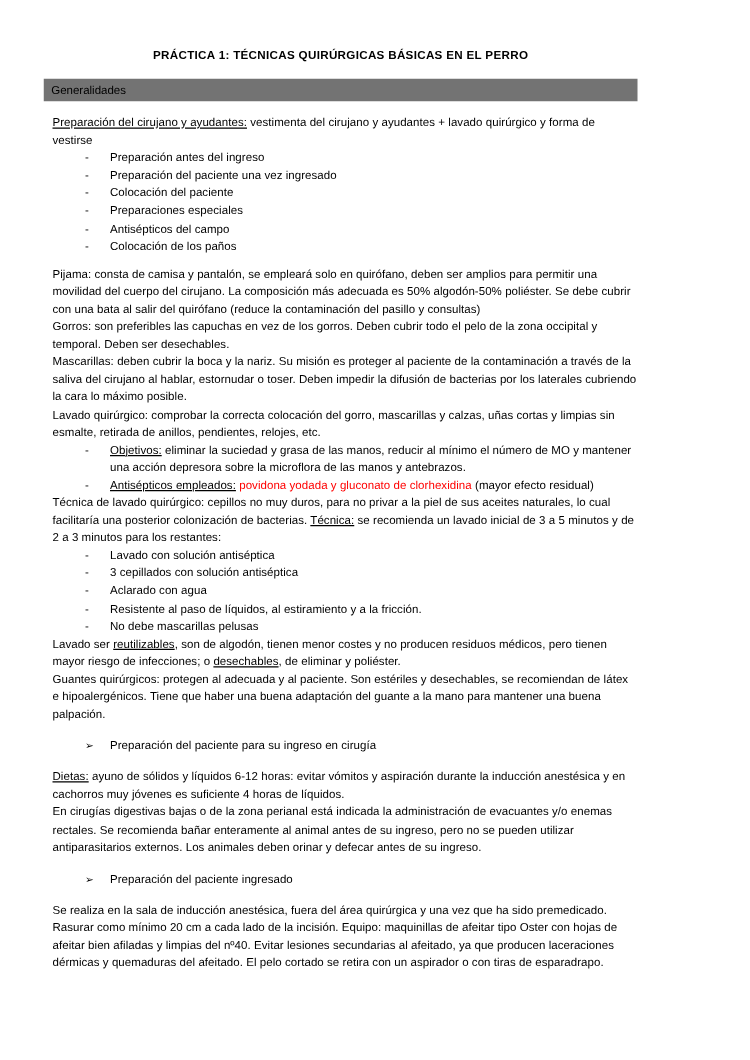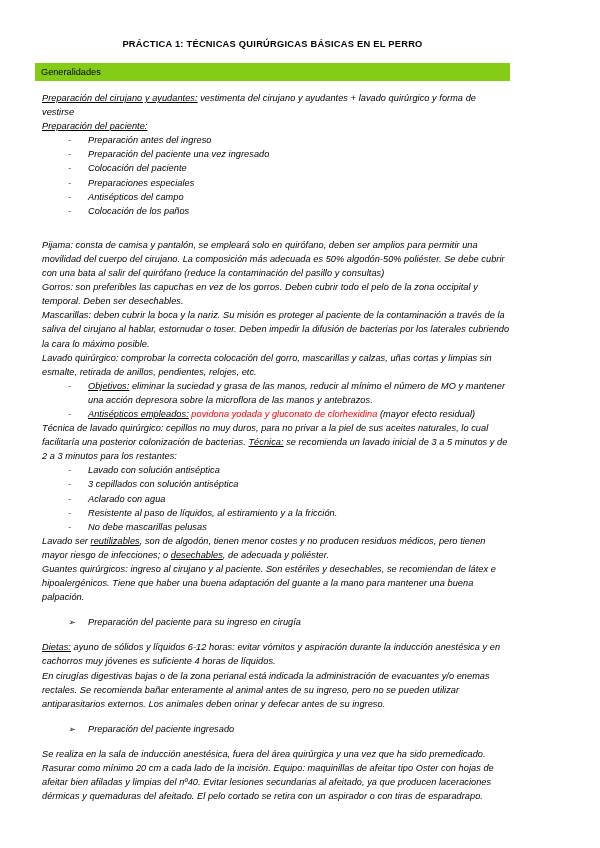--- a/index.html
+++ b/index.html
@@ -25,39 +25,38 @@
     text-align: center;
     font-weight: bold;
     font-size: 9.3px;
     letter-spacing: 0.25px;
     margin: 0;
     padding: 38px 40px 0 40px;
     line-height: 12px;
   }
   .highlight-bar {
     margin: 13px 35px 0 35px;
-    background: #84cc16;
+    background: #737373;
     padding: 3px 6px 3px 6px;
     font-size: 9.2px;
     line-height: 12px;
   }
   .content {
     padding: 0 35px 0 42px;
     margin-top: 10px;
-    font-style: italic;
   }
   p.para {
     margin: 0;
     font-size: 9.2px;
     line-height: 14.1px;
     text-align: left;
     letter-spacing: 0.05px;
   }
   p.para.gap {
-    margin-top: 20px;
+    margin-top: 8px;
   }
   .u {
     text-decoration: underline;
   }
   .red {
     color: #ff0000;
   }
   ul.dash-list {
     list-style: none;
     margin: 0;
@@ -100,21 +99,20 @@
 <div class="page">
 
   <div class="doc-title">PRÁCTICA 1: TÉCNICAS QUIRÚRGICAS BÁSICAS EN EL PERRO</div>
 
   <div class="highlight-bar">Generalidades</div>
 
   <div class="content">
 
     <p class="para"><span class="u">Preparación del cirujano y ayudantes:</span><span> vestimenta del cirujano y ayudantes + lavado quirúrgico y forma de vestirse</span></p>
 
-    <p class="para"><span class="u">Preparación del paciente:</span></p>
 
     <ul class="dash-list">
       <li><span class="dash">-</span><span>Preparación antes del ingreso</span></li>
       <li><span class="dash">-</span><span>Preparación del paciente una vez ingresado</span></li>
       <li><span class="dash">-</span><span>Colocación del paciente</span></li>
       <li><span class="dash">-</span><span>Preparaciones especiales</span></li>
       <li><span class="dash">-</span><span>Antisépticos del campo</span></li>
       <li><span class="dash">-</span><span>Colocación de los paños</span></li>
     </ul>
 
@@ -135,23 +133,23 @@
       <li><span class="dash">-</span><span>3 cepillados con solución antiséptica</span></li>
       <li><span class="dash">-</span><span>Aclarado con agua</span></li>
     </ul>
 
 
     <ul class="dash-list">
       <li><span class="dash">-</span><span>Resistente al paso de líquidos, al estiramiento y a la fricción.</span></li>
       <li><span class="dash">-</span><span>No debe mascarillas pelusas</span></li>
     </ul>
 
-    <p class="para"><span>Lavado ser </span><span class="u">reutilizables</span><span>, son de algodón, tienen menor costes y no producen residuos médicos, pero tienen mayor riesgo de infecciones; o </span><span class="u">desechables</span><span>, de adecuada y poliéster.</span></p>
+    <p class="para"><span>Lavado ser </span><span class="u">reutilizables</span><span>, son de algodón, tienen menor costes y no producen residuos médicos, pero tienen mayor riesgo de infecciones; o </span><span class="u">desechables</span><span>, de eliminar y poliéster.</span></p>
 
-    <p class="para">Guantes quirúrgicos: ingreso al cirujano y al paciente. Son estériles y desechables, se recomiendan de látex e hipoalergénicos. Tiene que haber una buena adaptación del guante a la mano para mantener una buena palpación.</p>
+    <p class="para">Guantes quirúrgicos: protegen al adecuada y al paciente. Son estériles y desechables, se recomiendan de látex e hipoalergénicos. Tiene que haber una buena adaptación del guante a la mano para mantener una buena palpación.</p>
 
     <ul class="arrow-list">
       <li><span class="arrow">➢</span><span>Preparación del paciente para su ingreso en cirugía</span></li>
     </ul>
 
     <p class="para"><span class="u">Dietas:</span><span> ayuno de sólidos y líquidos 6-12 horas: evitar vómitos y aspiración durante la inducción anestésica y en cachorros muy jóvenes es suficiente 4 horas de líquidos.</span></p>
 
     <p class="para">En cirugías digestivas bajas o de la zona perianal está indicada la administración de evacuantes y/o enemas rectales. Se recomienda bañar enteramente al animal antes de su ingreso, pero no se pueden utilizar antiparasitarios externos. Los animales deben orinar y defecar antes de su ingreso.</p>
 
     <ul class="arrow-list">

